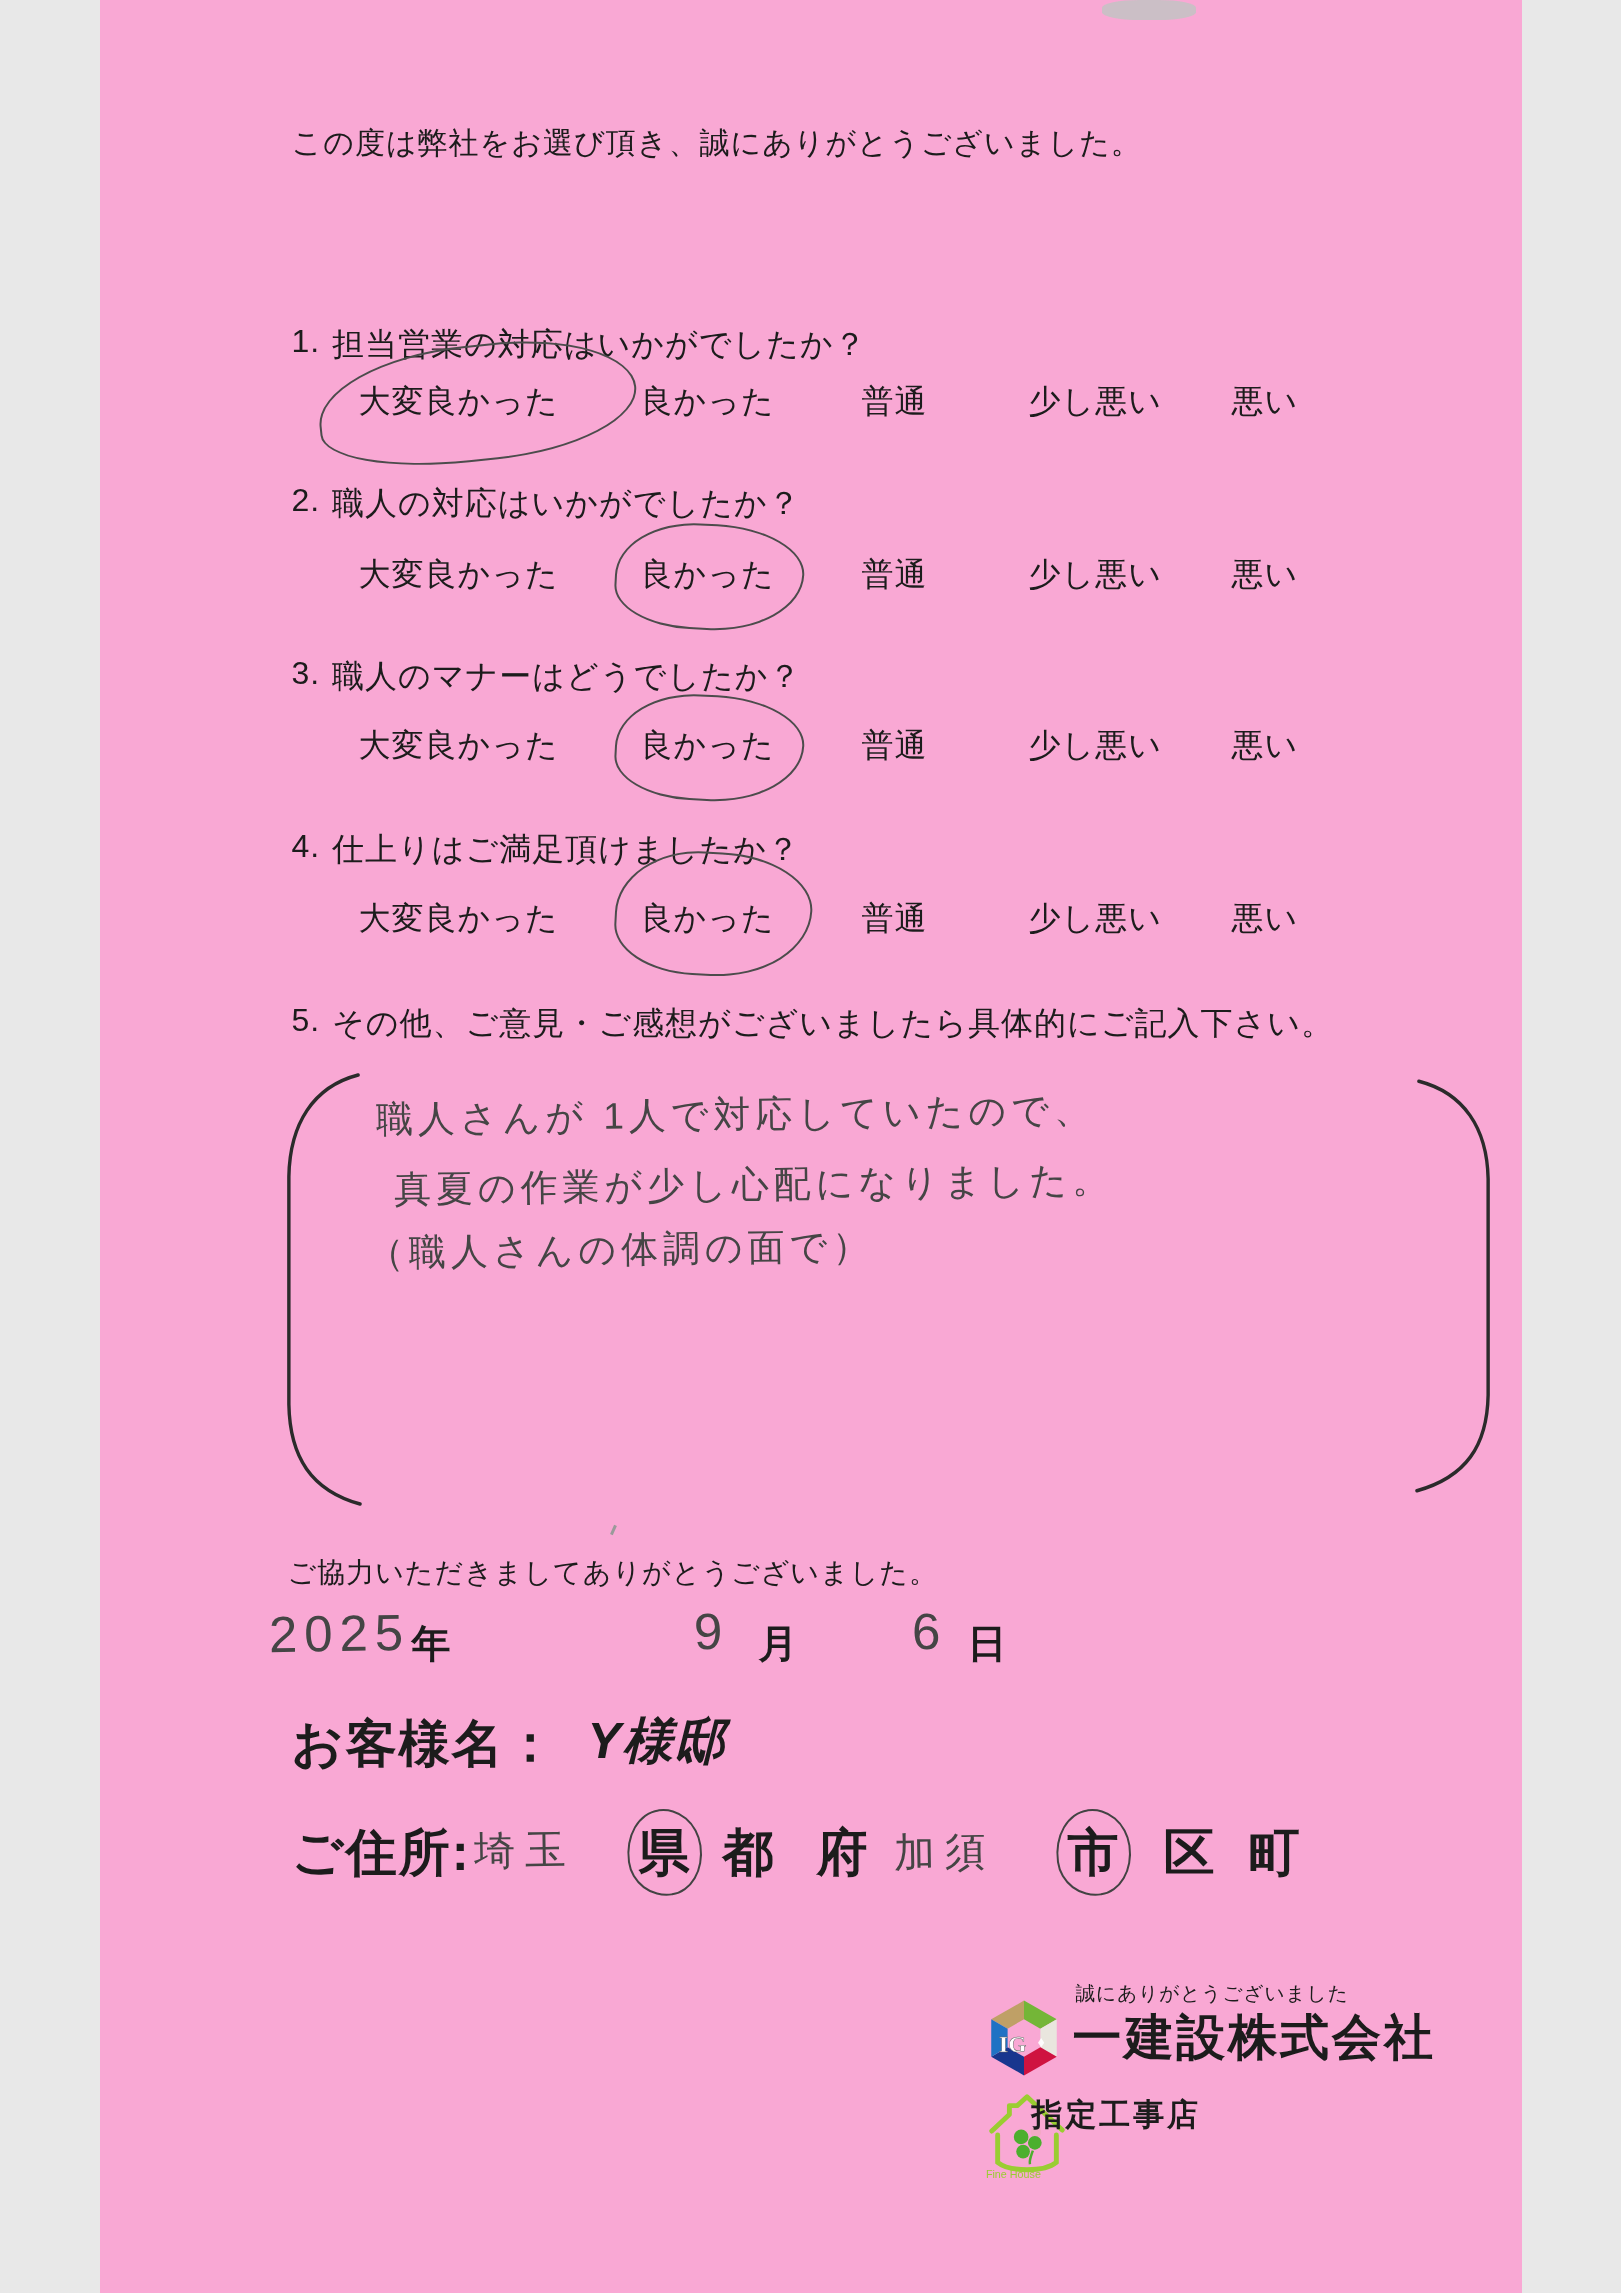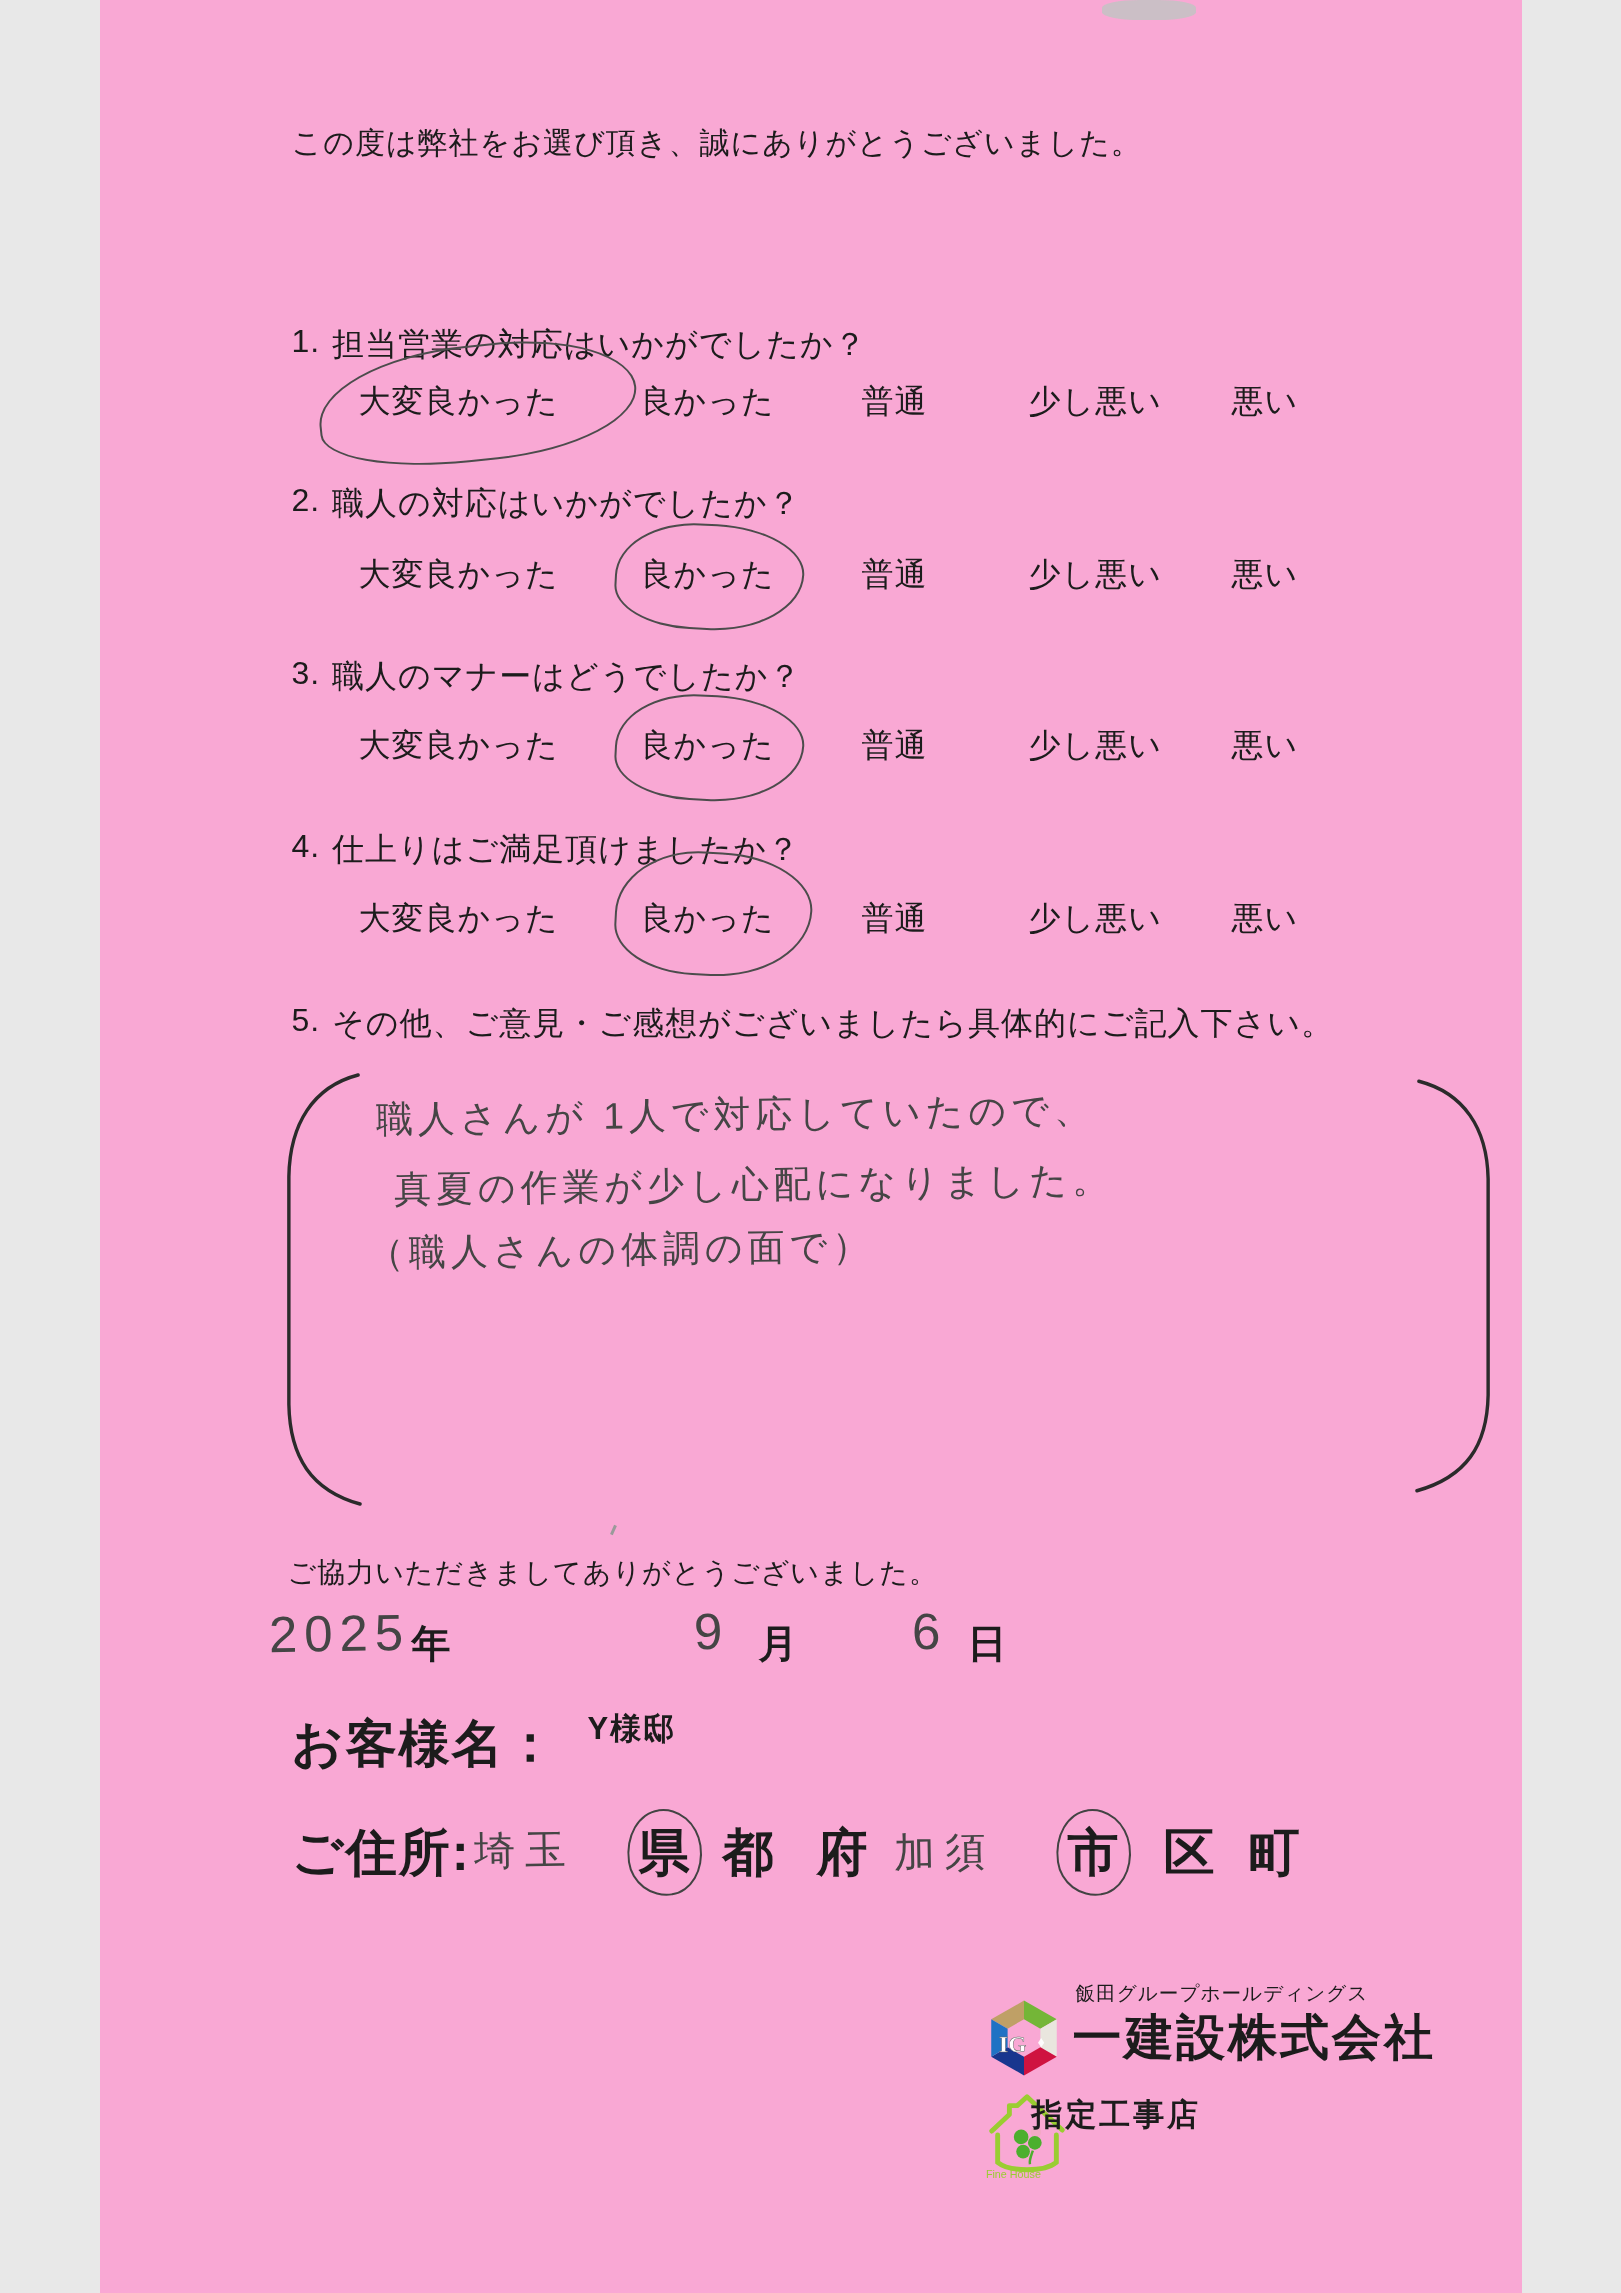--- a/index.html
+++ b/index.html
@@ -146,21 +146,21 @@
   <div class="abs printed" style="left:188px;top:1554px;font-size:28px;">ご協力いただきましてありがとうございました。</div>
 
   <div class="abs hand date-hand" style="left:169px;top:1604px;">2025</div>
   <div class="abs date-label" style="left:312px;top:1617px;">年</div>
   <div class="abs hand date-hand" style="left:594px;top:1602px;">9</div>
   <div class="abs date-label" style="left:659px;top:1617px;">月</div>
   <div class="abs hand date-hand" style="left:812px;top:1602px;">6</div>
   <div class="abs date-label" style="left:868px;top:1617px;">日</div>
 
   <div class="abs bottom-label" style="left:192px;top:1710px;">お客様名：</div>
-  <div class="abs bottom-label" style="left:488px;top:1708px;font-size:31px;">Y様邸</div>
+  <div class="abs bottom-label" style="left:488px;top:1708px;font-size:50px;font-style:italic;">Y様邸</div>
 
   <div class="abs bottom-label" style="left:192px;top:1819px;">ご住所:</div>
   <div class="abs hand addr-hand" style="left:374px;top:1823px;">埼玉</div>
   <div class="abs bottom-label" style="left:539px;top:1819px;"><span class="circle-char">県</span></div>
   <div class="abs bottom-label" style="left:623px;top:1819px;">都</div>
   <div class="abs bottom-label" style="left:717px;top:1819px;">府</div>
   <div class="abs hand addr-hand" style="left:794px;top:1825px;">加須</div>
   <div class="abs bottom-label" style="left:968px;top:1819px;"><span class="circle-char">市</span></div>
   <div class="abs bottom-label" style="left:1064px;top:1819px;">区</div>
   <div class="abs bottom-label" style="left:1149px;top:1819px;">町</div>
@@ -170,21 +170,21 @@
       <polygon points="8,26 50,2 50,26 29,38" fill="#bfa066"></polygon>
       <polygon points="50,2 92,26 71,38 50,26" fill="#74b637"></polygon>
       <polygon points="92,26 92,74 71,62 71,38" fill="#e9e6de"></polygon>
       <polygon points="92,74 50,98 50,74 71,62" fill="#cf1340"></polygon>
       <polygon points="50,98 8,74 29,62 50,74" fill="#18368e"></polygon>
       <polygon points="8,74 8,26 29,38 29,62" fill="#1f72c4"></polygon>
       <text x="18" y="68" font-size="30" fill="#ffffff" stroke="#666666" stroke-width="0.6" font-family="Liberation Serif, DejaVu Serif, serif" font-weight="bold">IG</text>
       <polygon points="72,50 76,56 72,62 68,56" fill="#ffffff" opacity="0.9"></polygon>
     </svg>
   </div>
-  <div class="abs footer-group" style="left:976px;top:1980px;">飯田グループホールディングス</div>
+  <div class="abs footer-group" style="left:976px;top:1980px;">誠にありがとうございました</div>
   <div class="abs footer-company" style="left:973px;top:2005px;">一建設株式会社</div>
 
   <div class="abs" style="left:882px;top:2086px;">
     <svg width="90" height="94" viewBox="0 0 92 96">
       <path d="M10 46 L28 29 L28 20 L36 20 L46 11 L82 45" fill="none" stroke="#9acd32" stroke-width="5" stroke-linecap="round" stroke-linejoin="round"></path>
       <path d="M16 50 L16 78 C28 88 64 88 76 78 L76 50" fill="none" stroke="#9acd32" stroke-width="5" stroke-linecap="round"></path>
       <circle cx="40" cy="52" r="7.5" fill="#4caf2e"></circle>
       <circle cx="55" cy="47" r="5.5" fill="#f2a9c4"></circle>
       <circle cx="54" cy="58" r="7" fill="#4caf2e"></circle>
       <circle cx="42" cy="67" r="7" fill="#4caf2e"></circle>

